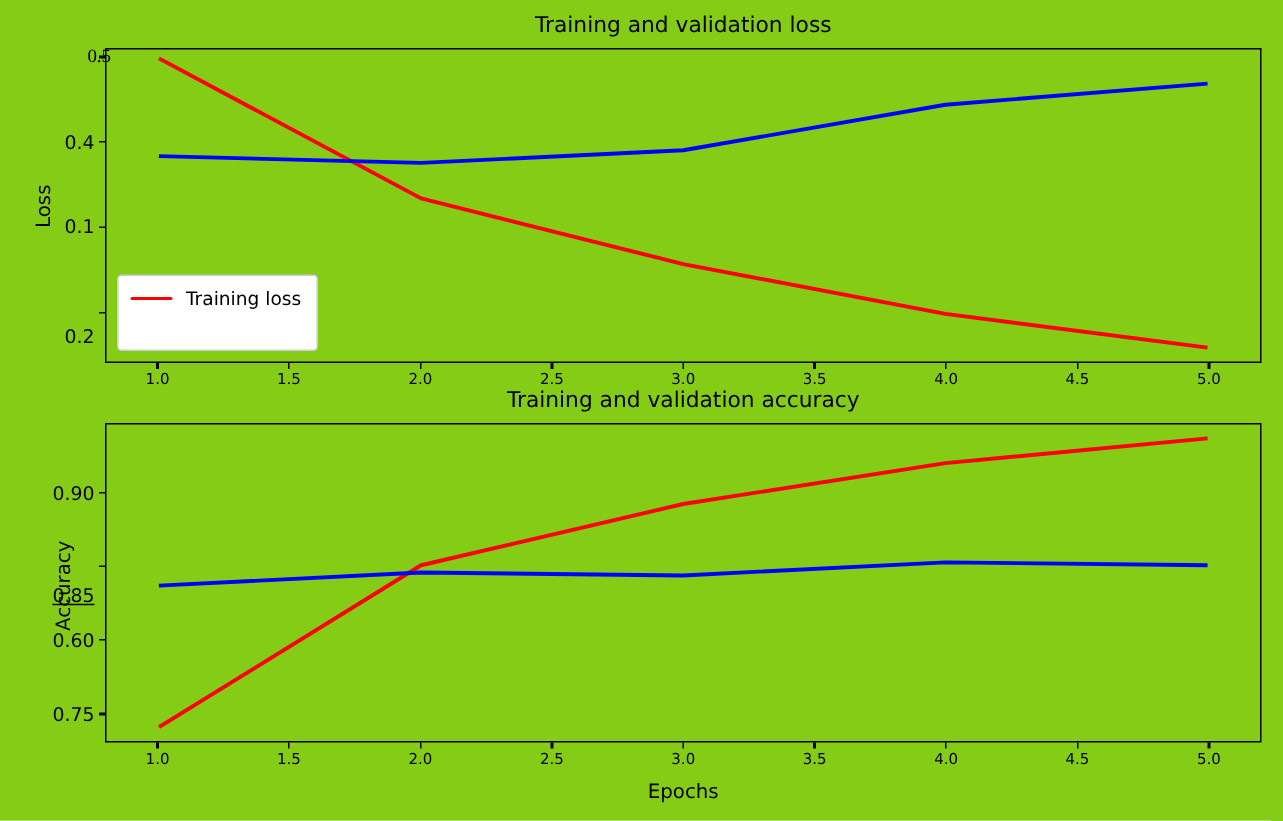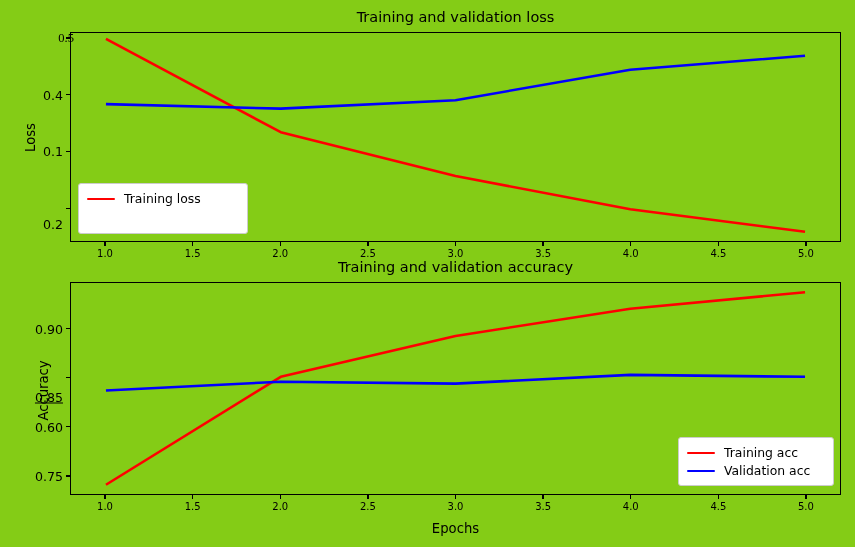--- a/index.html
+++ b/index.html
@@ -16,21 +16,21 @@
   #ylabel-loss{left:-10px;top:130px;width:80px;}
   #ylabel-acc{left:-12px;top:383px;width:110px;}
   .xlabel{position:absolute;text-align:center;font-size:13.2px;color:#000;left:70px;width:771px;top:521px;}
   .ytick{position:absolute;font-size:12.6px;color:#000;text-align:right;width:46px;transform:translateY(-50%);}
   .xtick{position:absolute;font-size:10px;color:#000;text-align:center;width:56px;transform:translateX(-50%);}
   .tickmark{position:absolute;background:#000;}
   .tickmark.y{width:4px;height:1.3px;}
   .tickmark.x{width:1.3px;height:4px;}
   .legend{position:absolute;background:#ffffff;border:1px solid #cccccc;border-radius:3px;
           padding:6px 9px 6px 8px;box-sizing:border-box;}
-  #legend-loss{left:78px;top:183px;width:170px;height:51px;}
+  #legend-loss{left:78px;top:183px;width:134px;height:51px;}
   #legend-acc{left:678px;top:437px;width:156px;height:49px;}
   .legend-row{display:flex;align-items:center;height:18px;}
   .legend-swatch{width:28px;height:2.6px;margin-right:9px;flex:0 0 auto;border-radius:1px;}
   .legend-text{font-size:12.4px;color:#000;white-space:nowrap;line-height:1;}
 </style>
 </head>
 <body>
 
 <div class="figure">
 
@@ -120,24 +120,14 @@
       <div class="xtick" style="left: 630.727px; top: 501px;">4.0</div>
       <div class="tickmark x" style="left: 630.077px; top: 495px;"></div>
       <div class="xtick" style="left: 718.341px; top: 501px;">4.5</div>
       <div class="tickmark x" style="left: 717.691px; top: 495px;"></div>
       <div class="xtick" style="left: 805.955px; top: 501px;">5.0</div>
       <div class="tickmark x" style="left: 805.305px; top: 495px;"></div>
     </div>
 
   <div class="xlabel">Epochs</div>
 
-  <div class="legend" id="legend-acc">
-    <div class="legend-row">
-      <span class="legend-swatch" style="background: rgb(255, 0, 0);"></span>
-      <span class="legend-text">Training acc</span>
-    </div>
-    <div class="legend-row">
-      <span class="legend-swatch" style="background: rgb(0, 0, 255);"></span>
-      <span class="legend-text">Validation acc</span>
-    </div>
-  </div>
 
 </div>
 
 </body></html>

